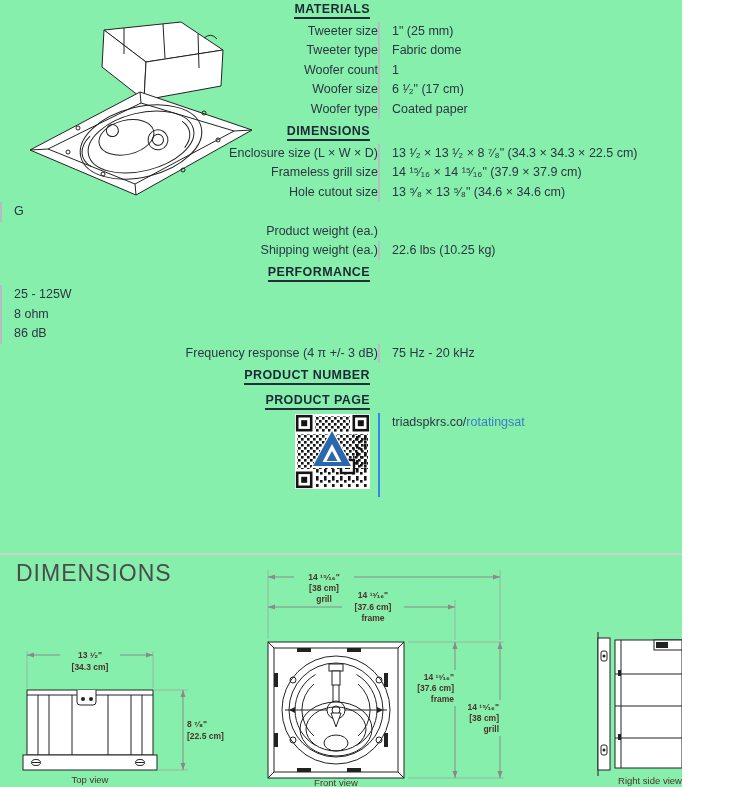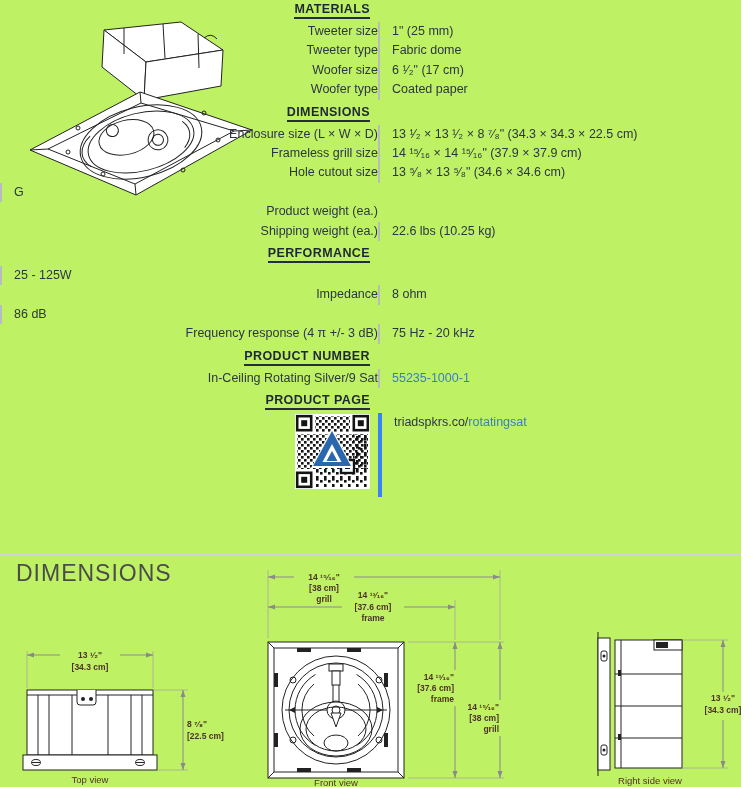--- a/index.html
+++ b/index.html
@@ -1,36 +1,36 @@
 <!DOCTYPE html>
 <html><head>
 <meta charset="utf-8">
 <style>
   * { margin:0; padding:0; box-sizing:border-box; }
   html,body { background:#ffffff; }
   body { font-family:"Liberation Sans","DejaVu Sans",sans-serif; color:#2d3542; }
-  .sheet { position:relative; width:741px; height:787px; background:#bef264; overflow:hidden; }
+  .sheet { position:relative; width:682px; height:787px; background:#86efac; overflow:hidden; }
 
   
   .spec { position:absolute; left:0; top:2px; width:680px; z-index:2; }
   .hrow { display:grid; grid-template-columns:378px 1fr; }
   .shead {
     grid-column:1; justify-self:end; margin-right:8px;
     font-size:12.5px; font-weight:bold; letter-spacing:.4px;
     color:#1e2835; border-bottom:2px solid #242e3b; padding-bottom:1px; margin-bottom:3px;
   }
   .srow { display:grid; grid-template-columns:378px 1fr; }
   .lbl { text-align:right; font-size:12.5px; line-height:19.4px; color:#2d3542; }
   .val { border-left:2px solid #b6bcc2; padding-left:12px; font-size:12.5px; line-height:19.4px; color:#2d3542; }
   .sec { margin-top:0; }
   .sec + .sec { margin-top:5px; }
   .link { color:#3b7dc4; cursor:pointer; }
   .qr-row { min-height:84px; }
   .qr-cell { display:flex; justify-content:flex-end; padding-right:8px; padding-top:1px; }
-  .qr-val { border-left:4px solid #3b82f6; padding-left:12px; padding-top:2px; font-size:12.5px; }
+  .qr-val { border-left:2px solid #3b82f6; padding-left:12px; padding-top:2px; font-size:12.5px; }
 
   
   .illus { position:absolute; left:8px; top:12px; z-index:1; }
 
   
   .divider { position:absolute; left:0; top:553px; width:753px; height:2px; background:#d2d2d2; }
   .dim-title {
     position:absolute; left:16px; top:560px; font-size:23px; font-weight:400;
     letter-spacing:1px; color:#4b4b4b; z-index:2;
   }
@@ -96,20 +96,24 @@
         </div>
       <div class="srow">
           <div class="lbl">Tweeter size</div>
           <div class="val">1" (25 mm)</div>
         </div>
       <div class="srow">
           <div class="lbl">Tweeter type</div>
           <div class="val">Fabric dome</div>
         </div>
       <div class="srow">
+          <div class="lbl">Woofer count</div>
+          <div class="val">1</div>
+        </div>
+      <div class="srow">
           <div class="lbl">Woofer size</div>
           <div class="val">6 ¹⁄₂" (17 cm)</div>
         </div>
       <div class="srow">
           <div class="lbl">Woofer type</div>
           <div class="val">Coated paper</div>
         </div>
     </div>
 
     <div class="sec">
@@ -141,40 +145,35 @@
     </div>
 
     <div class="sec">
       <div class="hrow">
           <span class="shead">PERFORMANCE</span>
         </div>
       <div class="srow">
           <div class="val">25 - 125W</div>
         </div>
       <div class="srow">
-          <div class="lbl">Impedance</div>
           <div class="val">8 ohm</div>
         </div>
       <div class="srow">
           <div class="val">86 dB</div>
         </div>
       <div class="srow">
           <div class="lbl">Frequency response (4 π +/- 3 dB)</div>
           <div class="val">75 Hz - 20 kHz</div>
         </div>
     </div>
 
     <div class="sec">
       <div class="hrow">
           <span class="shead">PRODUCT NUMBER</span>
         </div>
-      <div class="srow">
-        <div class="lbl">In-Ceiling Rotating Silver/9 Sat</div>
-        <div class="val"><span class="link">55235-1000-1</span></div>
-      </div>
     </div>
 
     <div class="sec">
       <div class="hrow">
           <span class="shead">PRODUCT PAGE</span>
         </div>
       <div class="srow qr-row">
         <div class="qr-cell">
 
           <svg width="75" height="75" viewBox="0 0 75 75">

